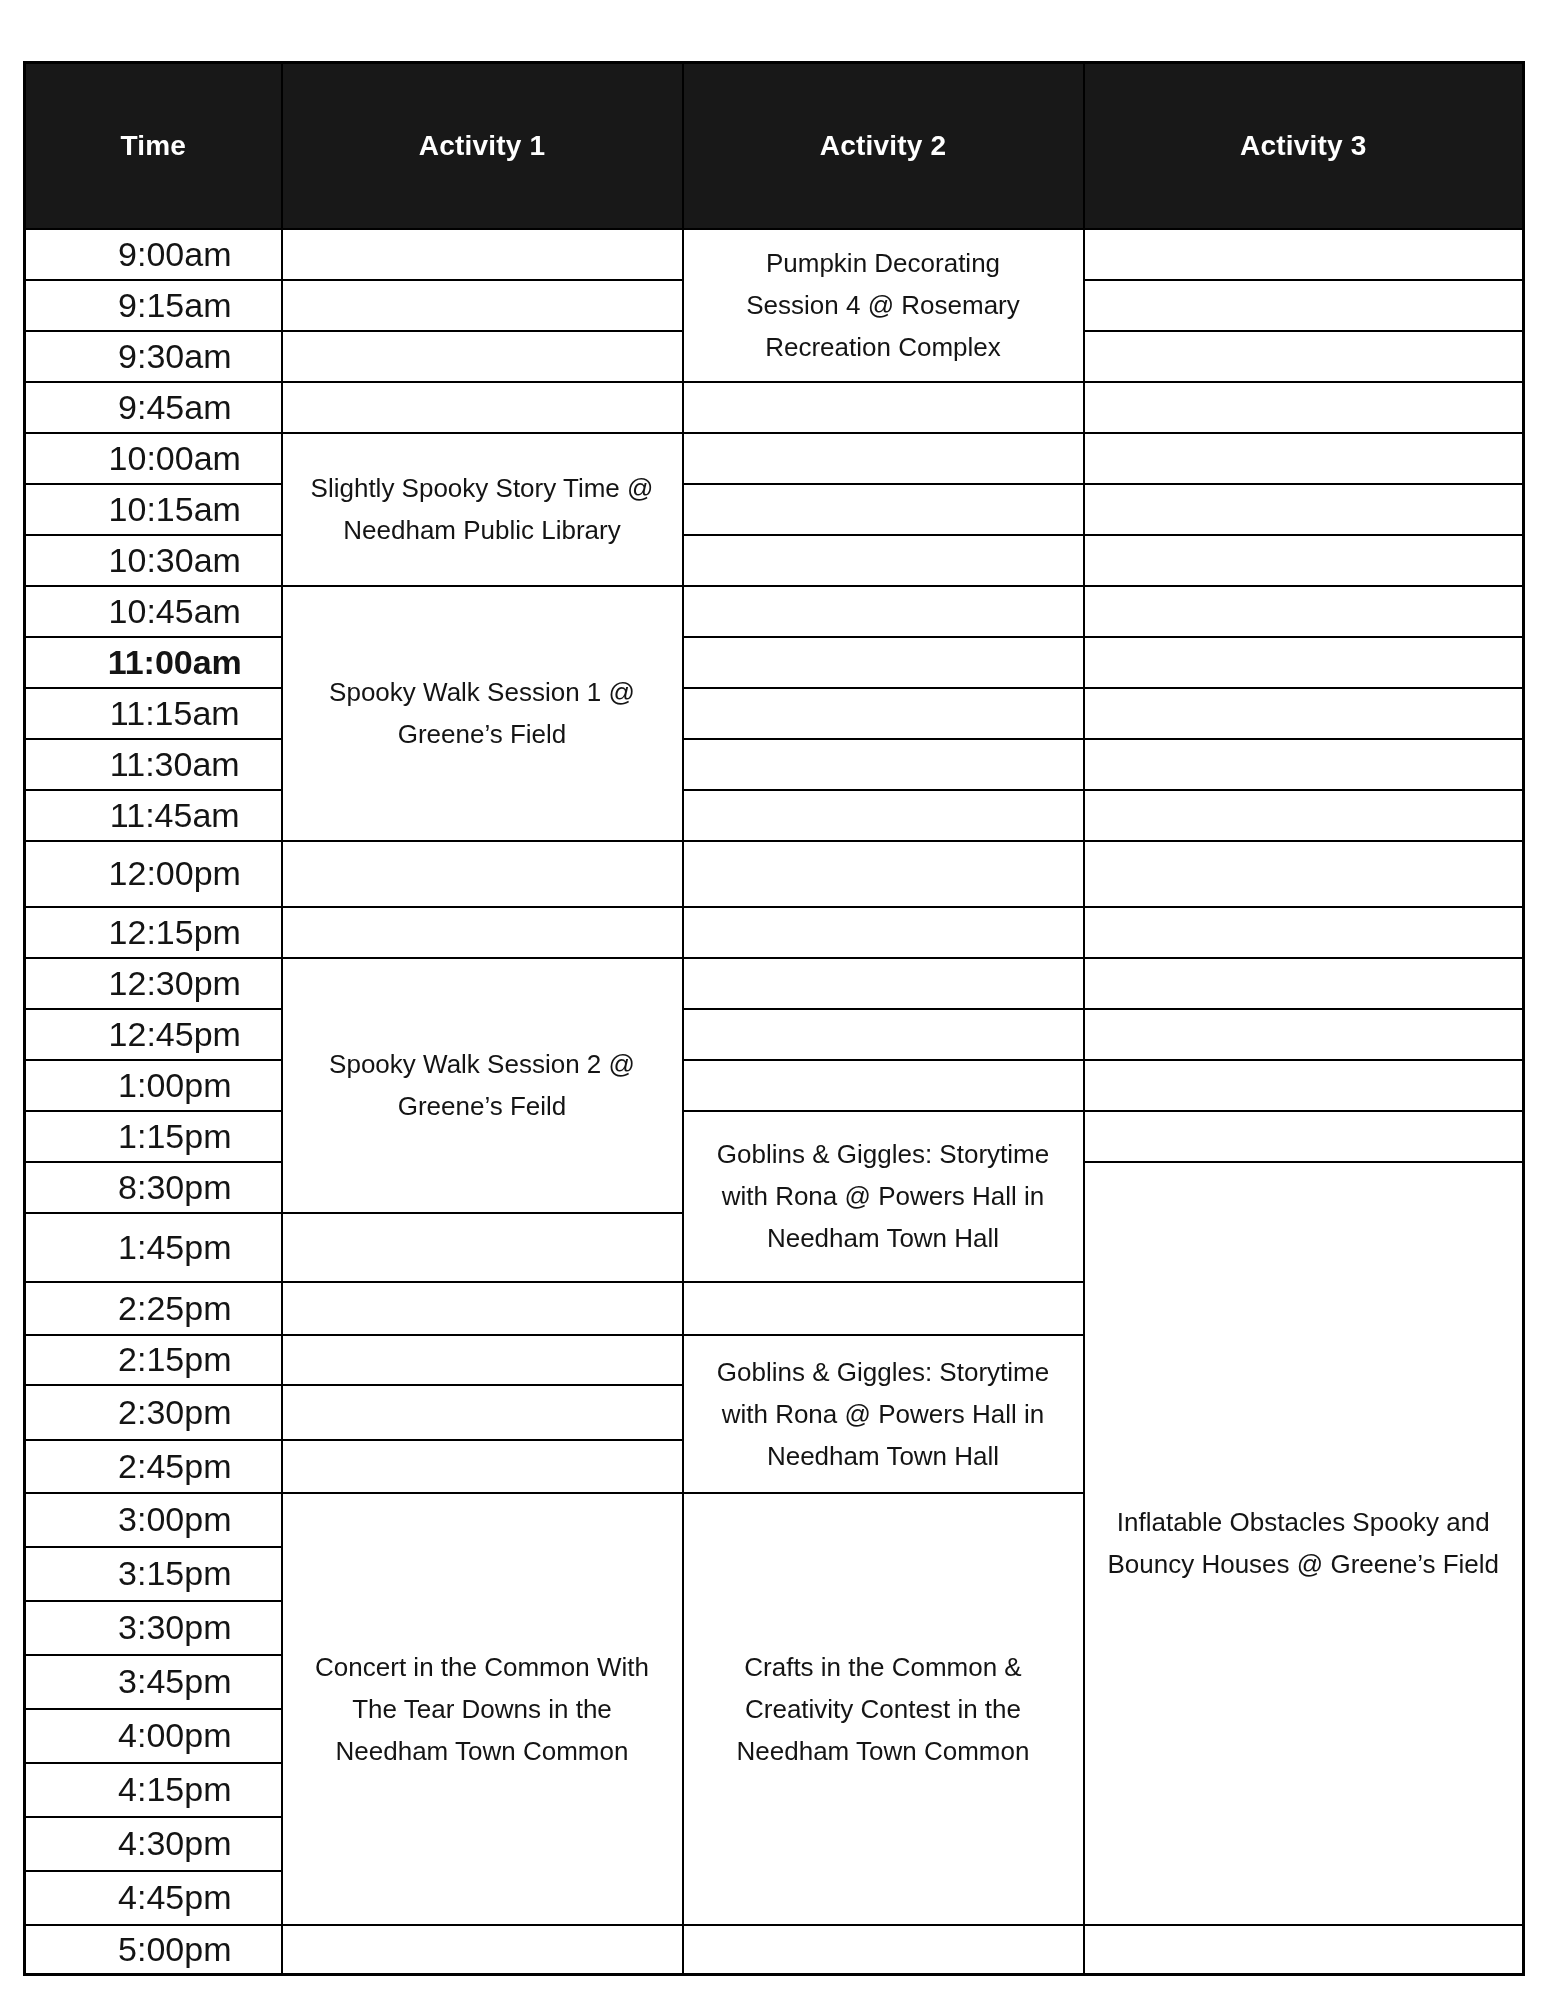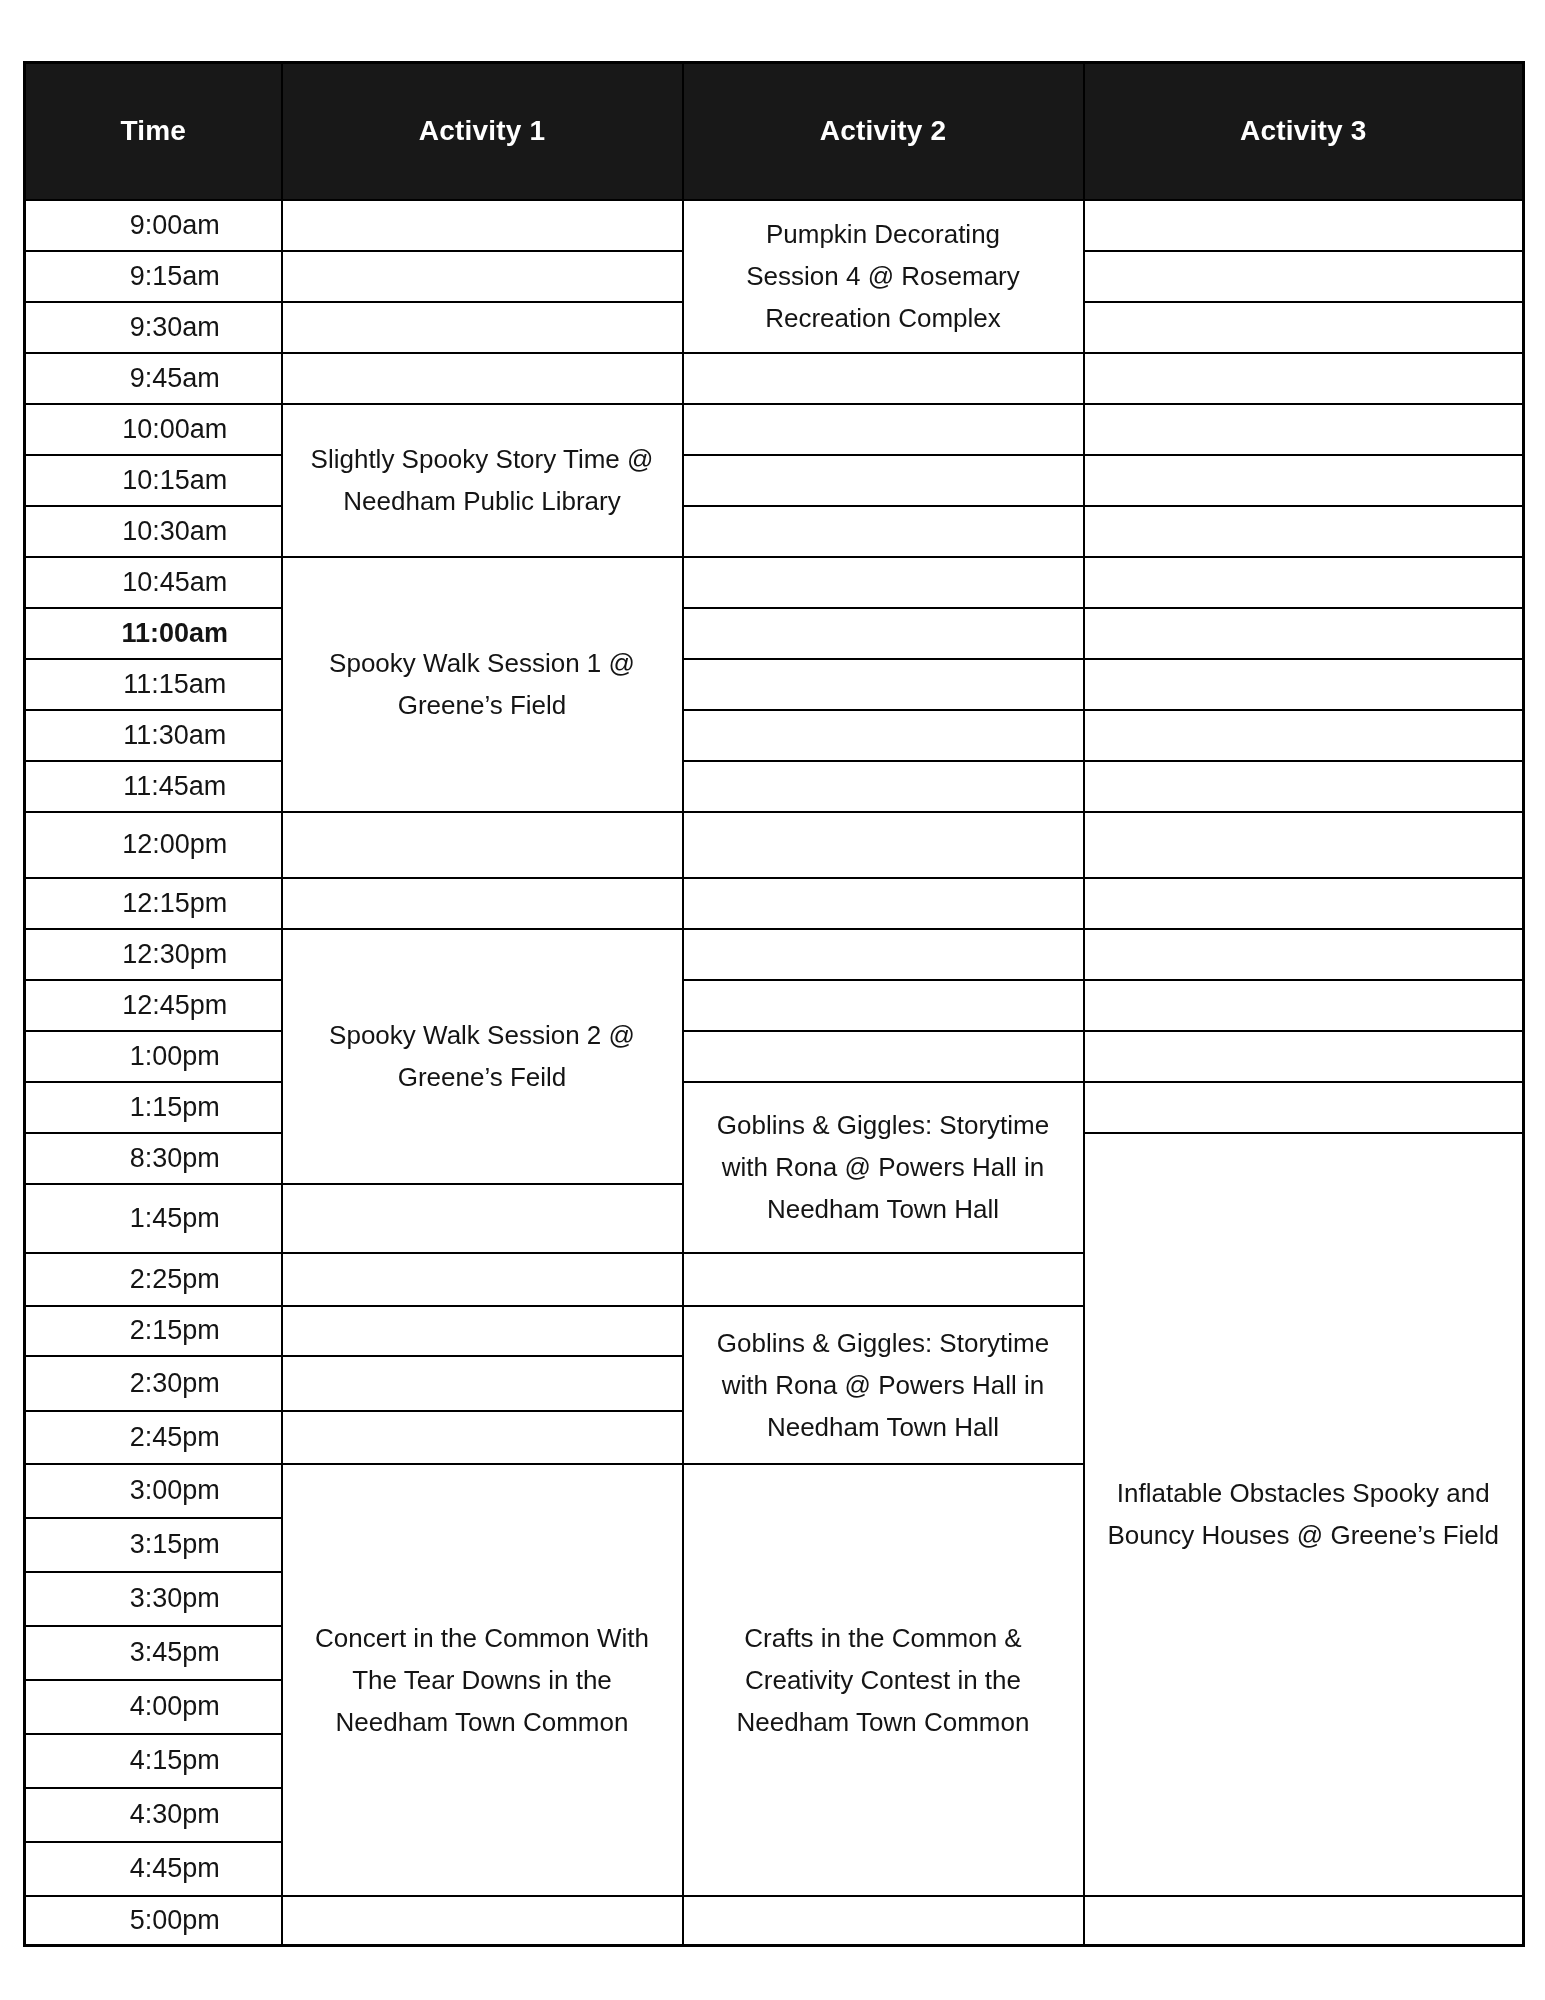--- a/index.html
+++ b/index.html
@@ -22,40 +22,40 @@
   table.schedule {
     border-collapse: collapse;
     table-layout: fixed;
     border: 3px solid #000000;
   }
   table.schedule col.c-time { width: 257px; }
   table.schedule col.c-a1   { width: 401px; }
   table.schedule col.c-a2   { width: 401px; }
   table.schedule col.c-a3   { width: 440px; }
 
-  table.schedule thead tr { height: 137px; border-radius: 27px; }
+  table.schedule thead tr { height: 166px; border-radius: 27px; }
   table.schedule th {
     background: #181818;
     color: #ffffff;
     border: 2px solid #000000;
     font-size: 28px;
     font-weight: 700;
     text-align: center;
     vertical-align: middle;
     letter-spacing: 0.2px;
   }
   table.schedule td {
     border: 2px solid #000000;
     background: #ffffff;
     text-align: center;
     vertical-align: middle;
     overflow: hidden;
   }
   td.time-cell {
-    font-size: 27px;
+    font-size: 34px;
     white-space: nowrap;
     padding-left: 44px;
   }
   td.event-cell {
     font-size: 26px;
     padding: 12px 22px;
   }
   .event-line {
     line-height: 42px;
     display: block;

